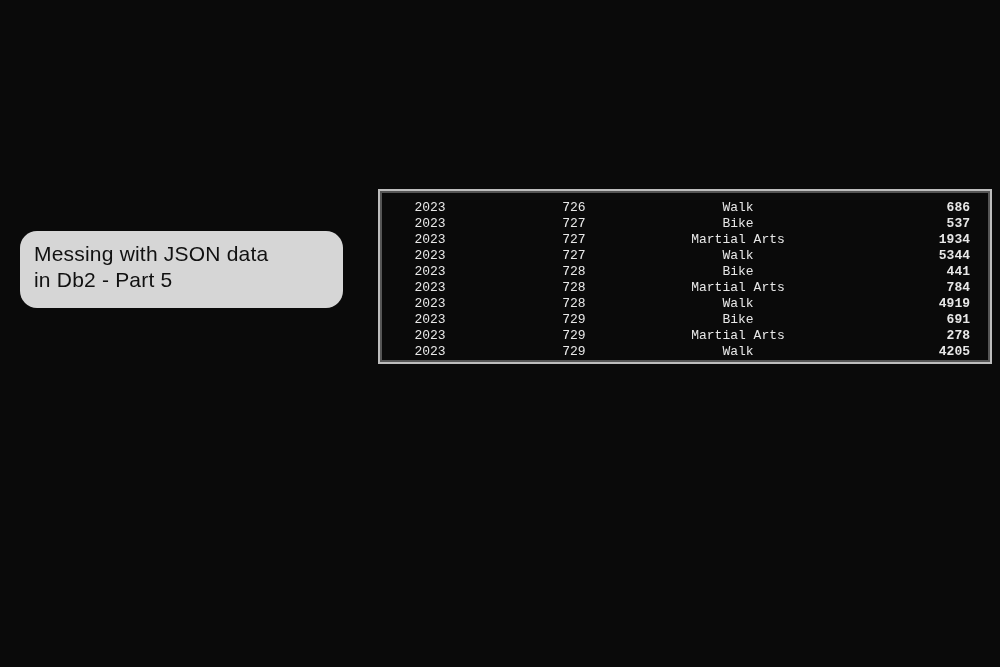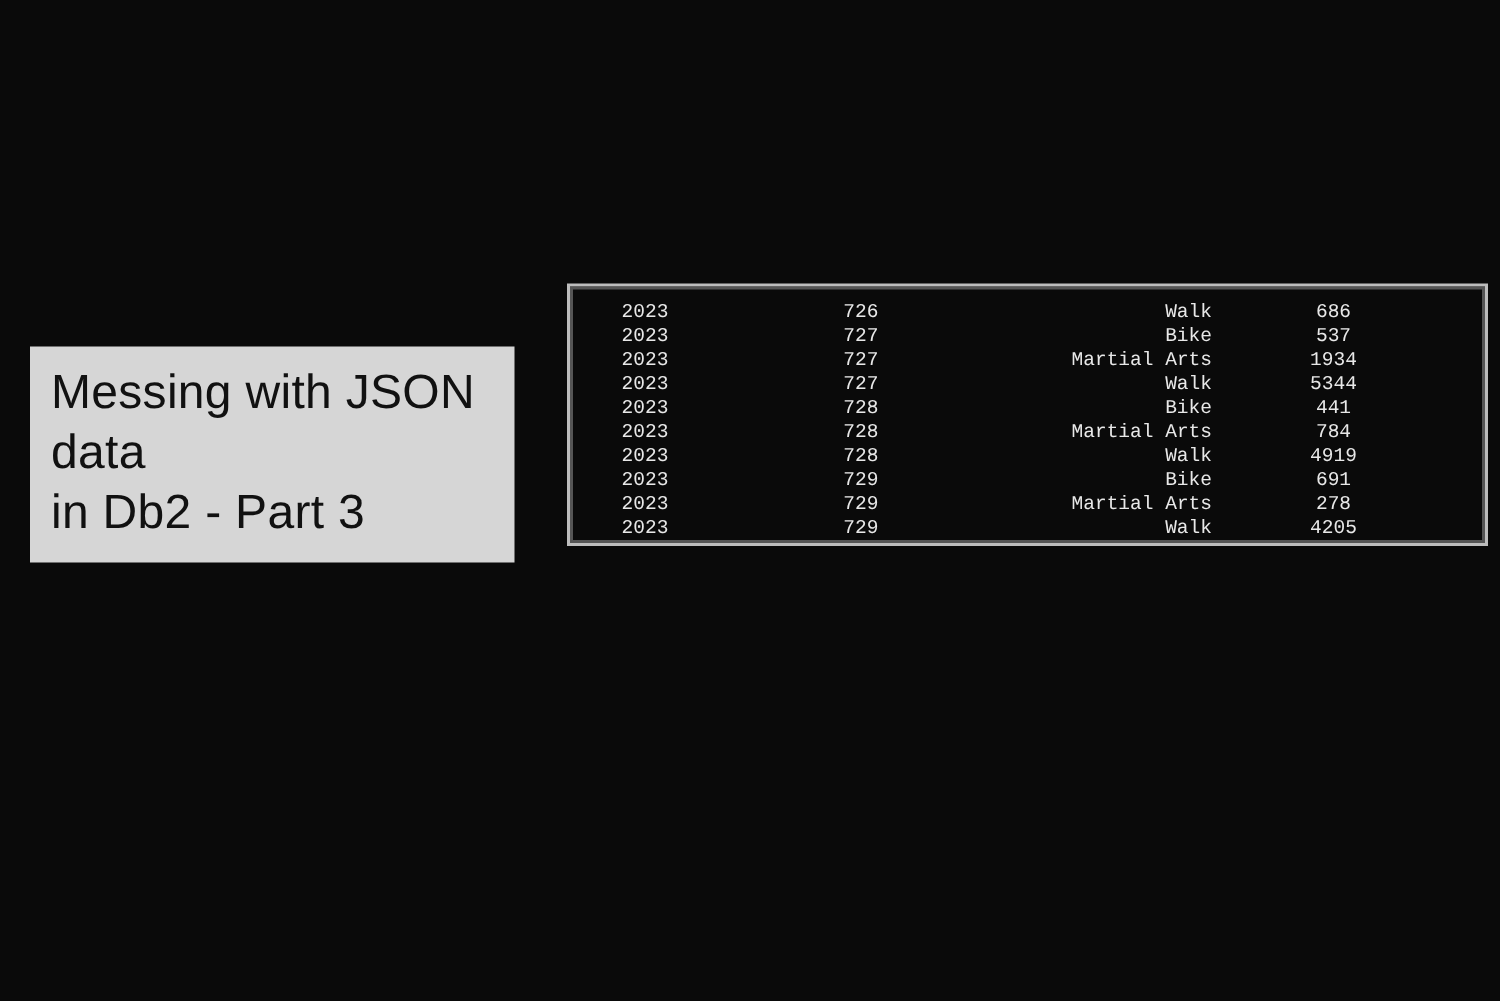--- a/index.html
+++ b/index.html
@@ -6,24 +6,25 @@
   html, body { width: 1000px; height: 667px; background: #0a0a0a; overflow: hidden; font-family: "Segoe UI", "Helvetica Neue", Arial, sans-serif; }
   .stage { position: relative; width: 1000px; height: 667px; }
   .title-box {
     position: absolute;
     left: 20px;
     top: 231px;
     width: 323px;
     background: #d6d6d6;
     color: #111;
     padding: 10px 14px 14px 14px;
-    font-size: 32px;
+    font-size: 21px;
     line-height: 1.25;
     font-weight: 400;
     letter-spacing: 0.2px;
+    border-radius: 17px;
   }
   .term {
     position: absolute;
     left: 378px;
     top: 189px;
     width: 614px;
     height: 175px;
     background: #0a0a0a;
     border: 2px solid #bdbdbd;
     box-shadow: 0 0 0 2px #555 inset;
@@ -33,28 +34,28 @@
     line-height: 16px;
     color: #e8e8e8;
     white-space: pre;
     overflow: hidden;
   }
   .row { display: block; height: 16px; }
   .c-year { display: inline-block; width: 80px; text-align: center; }
   .c-month { display: inline-block; width: 100px; text-align: right; }
   .c-day { display: inline-block; width: 90px; }
   .c-gap { display: inline-block; width: 8px; }
-  .c-act { display: inline-block; width: 140px; text-align: right; }
-  .c-val { display: inline-block; width: 162px; text-align: center; }
+  .c-act { display: inline-block; width: 140px; text-align: center; }
+  .c-val { display: inline-block; width: 162px; text-align: right; font-weight: bold; }
 </style>
 </head>
 <body>
 
 <div class="stage">
 
   <div class="title-box">
     <span>Messing with JSON data</span><br>
-    <span>in Db2 - Part 3</span>
+    <span>in Db2 - Part 5</span>
   </div>
 
   <div class="term" id="term"><span class="row"><span class="c-year">2023</span><span class="c-month">7</span><span class="c-day">26</span><span class="c-gap"> </span><span class="c-act">Walk</span><span class="c-val">686</span></span><span class="row"><span class="c-year">2023</span><span class="c-month">7</span><span class="c-day">27</span><span class="c-gap"> </span><span class="c-act">Bike</span><span class="c-val">537</span></span><span class="row"><span class="c-year">2023</span><span class="c-month">7</span><span class="c-day">27</span><span class="c-gap"> </span><span class="c-act">Martial Arts</span><span class="c-val">1934</span></span><span class="row"><span class="c-year">2023</span><span class="c-month">7</span><span class="c-day">27</span><span class="c-gap"> </span><span class="c-act">Walk</span><span class="c-val">5344</span></span><span class="row"><span class="c-year">2023</span><span class="c-month">7</span><span class="c-day">28</span><span class="c-gap"> </span><span class="c-act">Bike</span><span class="c-val">441</span></span><span class="row"><span class="c-year">2023</span><span class="c-month">7</span><span class="c-day">28</span><span class="c-gap"> </span><span class="c-act">Martial Arts</span><span class="c-val">784</span></span><span class="row"><span class="c-year">2023</span><span class="c-month">7</span><span class="c-day">28</span><span class="c-gap"> </span><span class="c-act">Walk</span><span class="c-val">4919</span></span><span class="row"><span class="c-year">2023</span><span class="c-month">7</span><span class="c-day">29</span><span class="c-gap"> </span><span class="c-act">Bike</span><span class="c-val">691</span></span><span class="row"><span class="c-year">2023</span><span class="c-month">7</span><span class="c-day">29</span><span class="c-gap"> </span><span class="c-act">Martial Arts</span><span class="c-val">278</span></span><span class="row"><span class="c-year">2023</span><span class="c-month">7</span><span class="c-day">29</span><span class="c-gap"> </span><span class="c-act">Walk</span><span class="c-val">4205</span></span></div>
 
 </div>
 
 </body></html>

